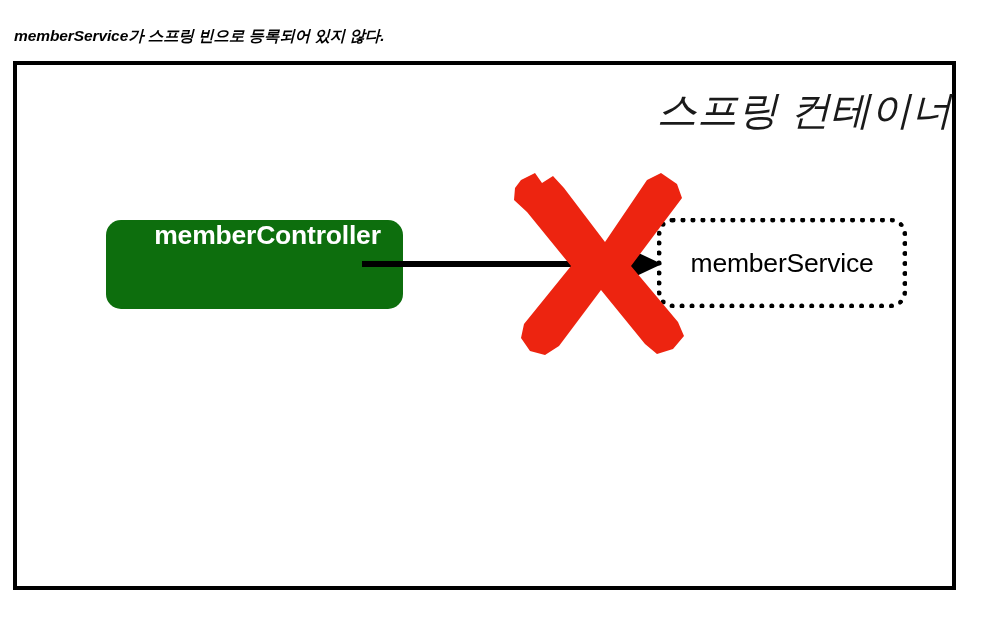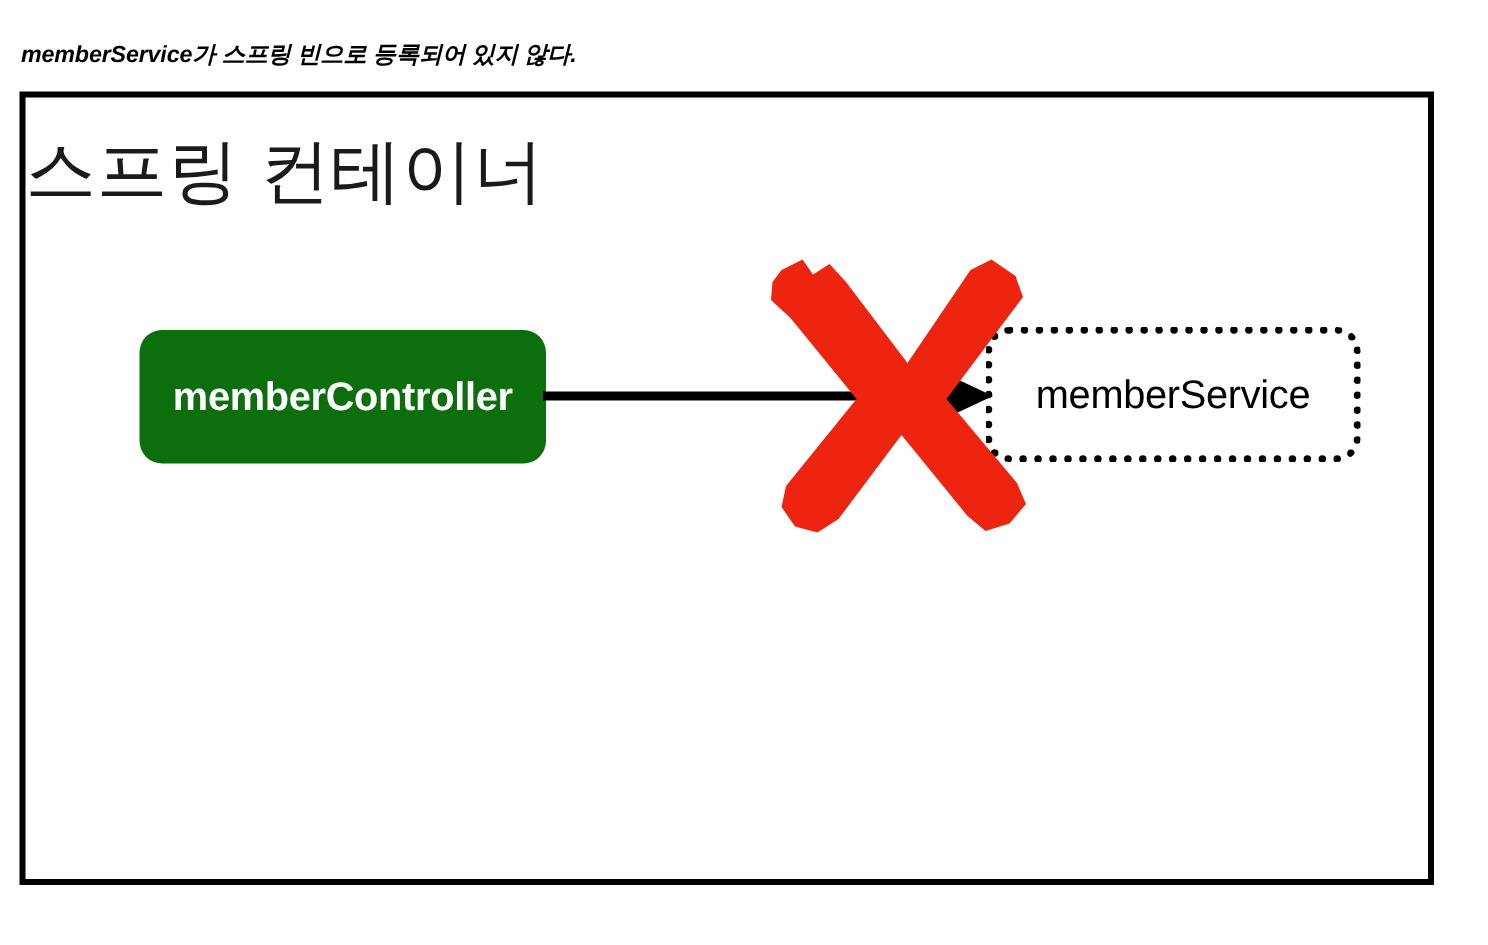--- a/index.html
+++ b/index.html
@@ -40,40 +40,41 @@
     border: 4px solid #000000;
     background: #ffffff;
   }
 
   
   #container-heading {
     position: absolute;
     left: 0;
     top: 24px;
     width: 100%;
-    text-align: left;
-    font-size: 47px;
+    text-align: right;
+    font-size: 40px;
     font-weight: 400;
     color: #1a1a1a;
     letter-spacing: 0.5px;
     line-height: 1.05;
+    font-style: italic;
   }
 
   
   #controller-node {
     position: absolute;
-    left: 76px;
+    left: 89px;
     top: 155px;
     width: 271px;
     height: 89px;
     border-radius: 15px;
     background: #0d6e0d;
     display: flex;
-    align-items: center;
     justify-content: center;
+    padding-left: 26px;
   }
   #controller-node .node-label {
     color: #ffffff;
     font-size: 26.5px;
     font-weight: bold;
     letter-spacing: -0.2px;
     white-space: nowrap;
   }
 
   

